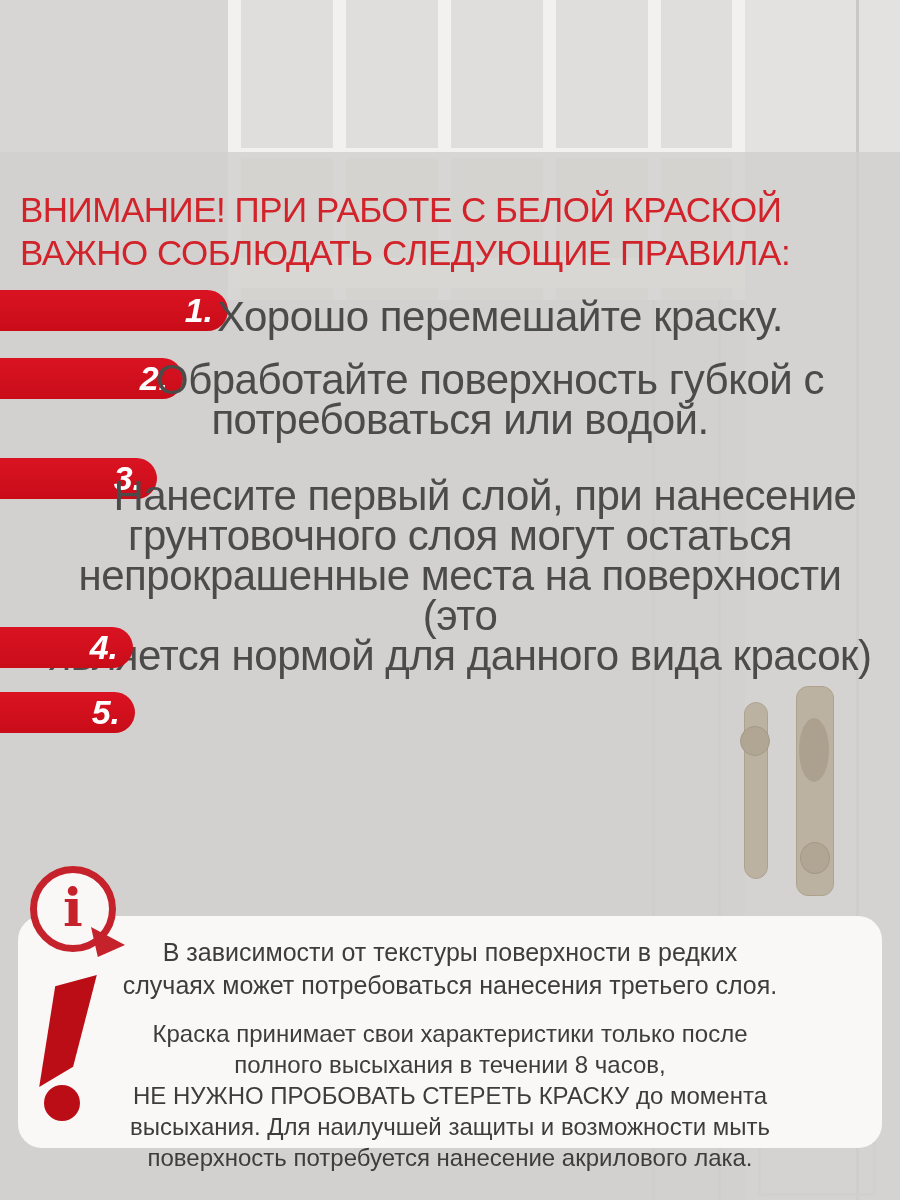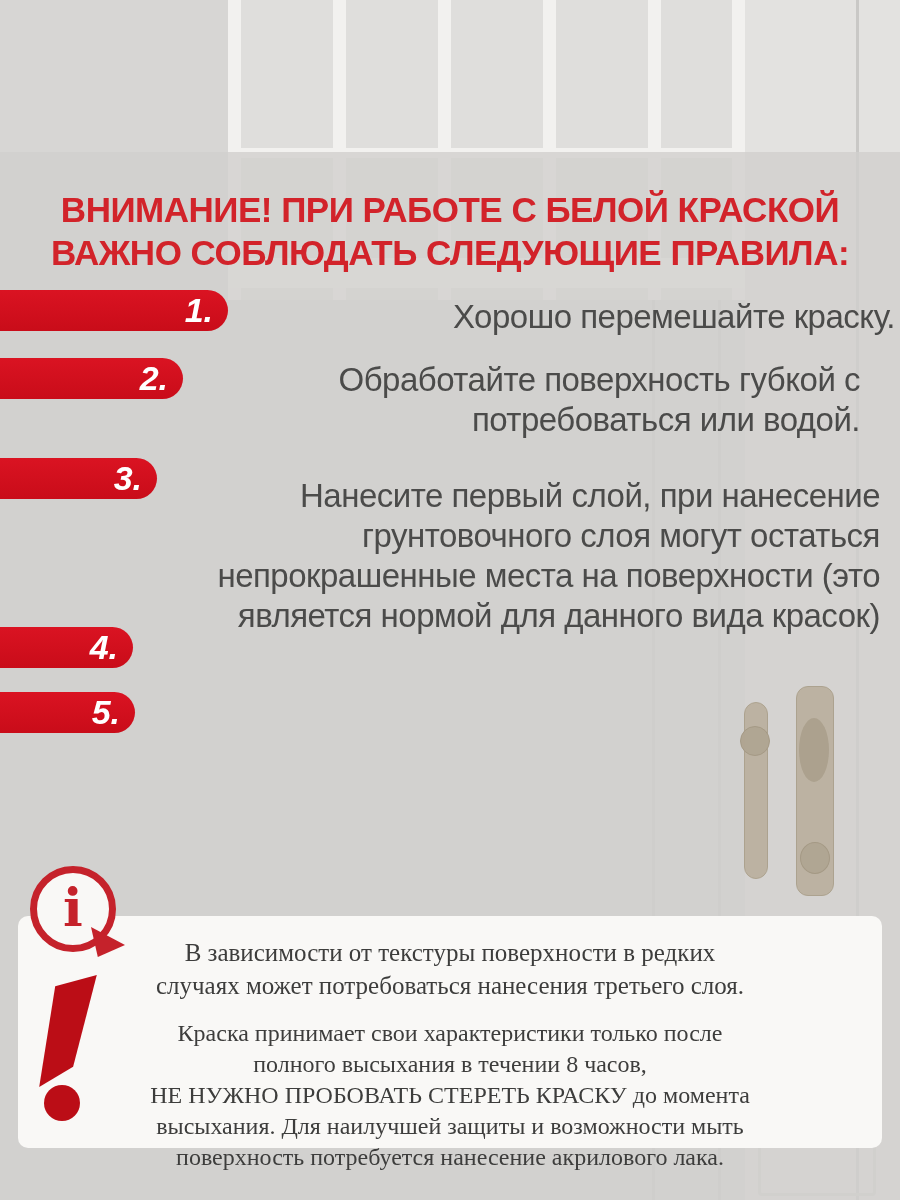--- a/index.html
+++ b/index.html
@@ -32,41 +32,41 @@
   .logo-text{font-size:47px;font-weight:bold;letter-spacing:-1px;color:#383735;line-height:50px;white-space:nowrap;}
   .logo-apo{color:#d6131c;}
   .logo-stripe{position:absolute;left:2px;top:56px;width:226px;height:21px;}
   .stripe-seg{position:absolute;top:0;height:21px;}
   .stripe-yellow{left:0;width:78px;background:#f7ca00;clip-path:polygon(0 0,100% 0,82% 100%,0 100%);}
   .stripe-red{left:60px;width:120px;background:#d01118;clip-path:polygon(15% 0,100% 0,85% 100%,0 100%);}
   .stripe-dark{left:162px;width:64px;background:#3a3937;clip-path:polygon(28% 0,100% 0,100% 100%,0 100%);}
   .page-title{position:absolute;right:30px;top:58px;width:560px;text-align:center;
     font-size:64px;font-weight:bold;letter-spacing:1px;color:#272624;}
   
-  .warning{position:absolute;left:20px;top:188px;width:860px;z-index:6;text-align:center;
-    color:#d2232a;font-size:35px;font-weight:bold;line-height:43px;letter-spacing:-0.5px;white-space:pre-line;}
+  .warning{position:absolute;left:20px;top:188px;width:860px;z-index:6;
+    color:#d2232a;font-size:35px;font-weight:normal;line-height:43px;letter-spacing:-0.5px;white-space:pre-line;}
   
   .pill{position:absolute;left:0;height:41px;background:linear-gradient(#da1322,#c90c19);
     border-radius:0 22px 22px 0;z-index:6;color:#ffffff;font-weight:bold;font-style:italic;
     font-size:34px;line-height:41px;text-align:right;box-sizing:border-box;padding-right:15px;}
-  .step-text{position:absolute;z-index:6;color:#4b4b4a;font-size:33px;line-height:40px;
-    letter-spacing:-0.5px;text-align:right;white-space:pre-line;}
+  .step-text{position:absolute;z-index:6;color:#4b4b4a;font-size:42px;line-height:40px;
+    letter-spacing:-0.5px;text-align:center;white-space:pre-line;}
   .t1{top:297px;left:105px;right:5px;}
   .t2{top:360px;left:60px;right:40px;text-indent:60px;}
   .t3{top:476px;left:40px;right:20px;text-indent:50px;}
   .t4{top:631px;left:60px;right:60px;}
   .t5{top:697px;left:25px;right:25px;text-indent:115px;}
   .p1{top:290px;width:228px;}
   .p2{top:358px;width:183px;}
   .p3{top:458px;width:157px;}
   .p4{top:627px;width:133px;}
   .p5{top:692px;width:135px;}
   
   .note-box{position:absolute;left:18px;top:916px;width:864px;height:232px;background:#f9f8f6;
-    border-radius:10px;z-index:4;box-sizing:border-box;padding:20px 40px 0 40px;font-family:Liberation Serif, serif;}
+    border-radius:24px;z-index:4;box-sizing:border-box;padding:20px 40px 0 40px;}
   .note{color:#3d3d3c;text-align:center;white-space:pre-line;}
   .note-info{font-size:25px;line-height:33px;margin:0 0 16px 0;}
   .note-warn{font-size:24px;line-height:31px;margin:0;}
   
   .info-bubble{position:absolute;left:30px;top:866px;width:72px;height:72px;border:7px solid #c5222b;
     border-radius:50%;background:#f9f8f6;z-index:7;text-align:center;}
   .info-glyph{font-size:52px;font-weight:bold;color:#c5222b;line-height:70px;font-family:"DejaVu Serif",serif;}
   .info-tail{position:absolute;right:-16px;bottom:-12px;width:34px;height:30px;background:#c5222b;
     clip-path:polygon(0 0,100% 60%,20% 100%);}
   .excl{position:absolute;left:36px;top:975px;width:64px;height:145px;z-index:7;}

